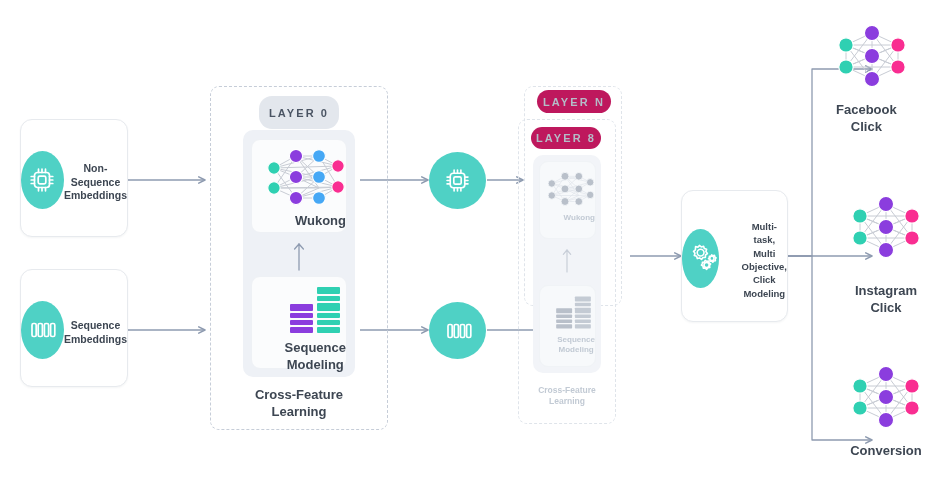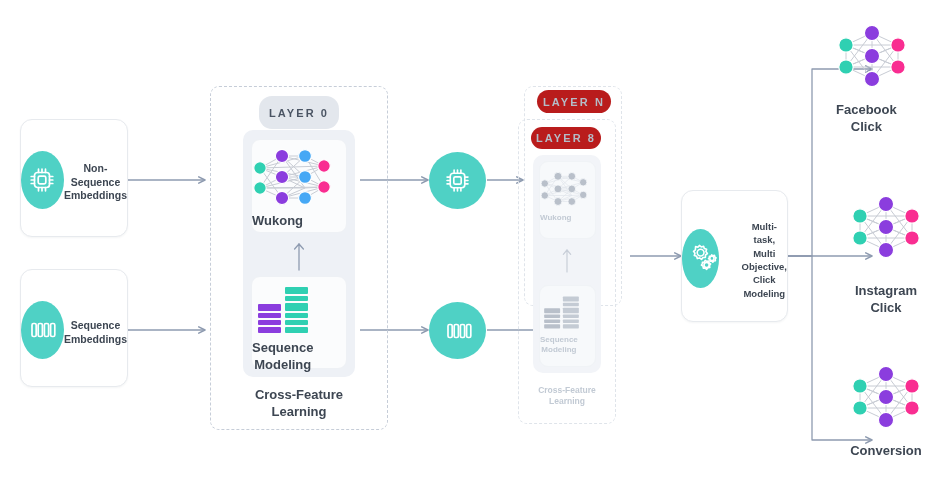--- a/index.html
+++ b/index.html
@@ -30,28 +30,28 @@
   
   .dashbox{border:1.4px dashed #c6cdd8;border-radius:9px;background:transparent;}
   .dashbox.faded{border-color:#dfe4ea;}
 
   
   .pill{
     background:#e3e7ed;border-radius:13px;
     display:flex;align-items:center;justify-content:center;
     font-size:11px;font-weight:700;letter-spacing:2.1px;color:#4a5463;
   }
-  .pill.faded{background:#b91c1c;color:#b4bdc8;}
+  .pill.faded{background:#be185d;color:#b4bdc8;}
 
   
   .panel{background:#eef1f6;border-radius:10px;}
   .panel.faded{background:#f2f4f8;}
 
   .subcard{background:#fbfcfd;border:1px solid #eef1f5;border-radius:9px;
-    display:flex;flex-direction:column;align-items:flex-start;justify-content:flex-start;}
+    display:flex;flex-direction:column;align-items:flex-end;justify-content:flex-start;}
   .subcard.faded{background:#f7f9fb;border-color:#f0f3f6;}
 
   .lbl-faded{color:#c2cad4;}
 
   svg{display:block;overflow:visible;}
   .noevt{pointer-events:none;}
 </style>
 </head>
 <body>
 

